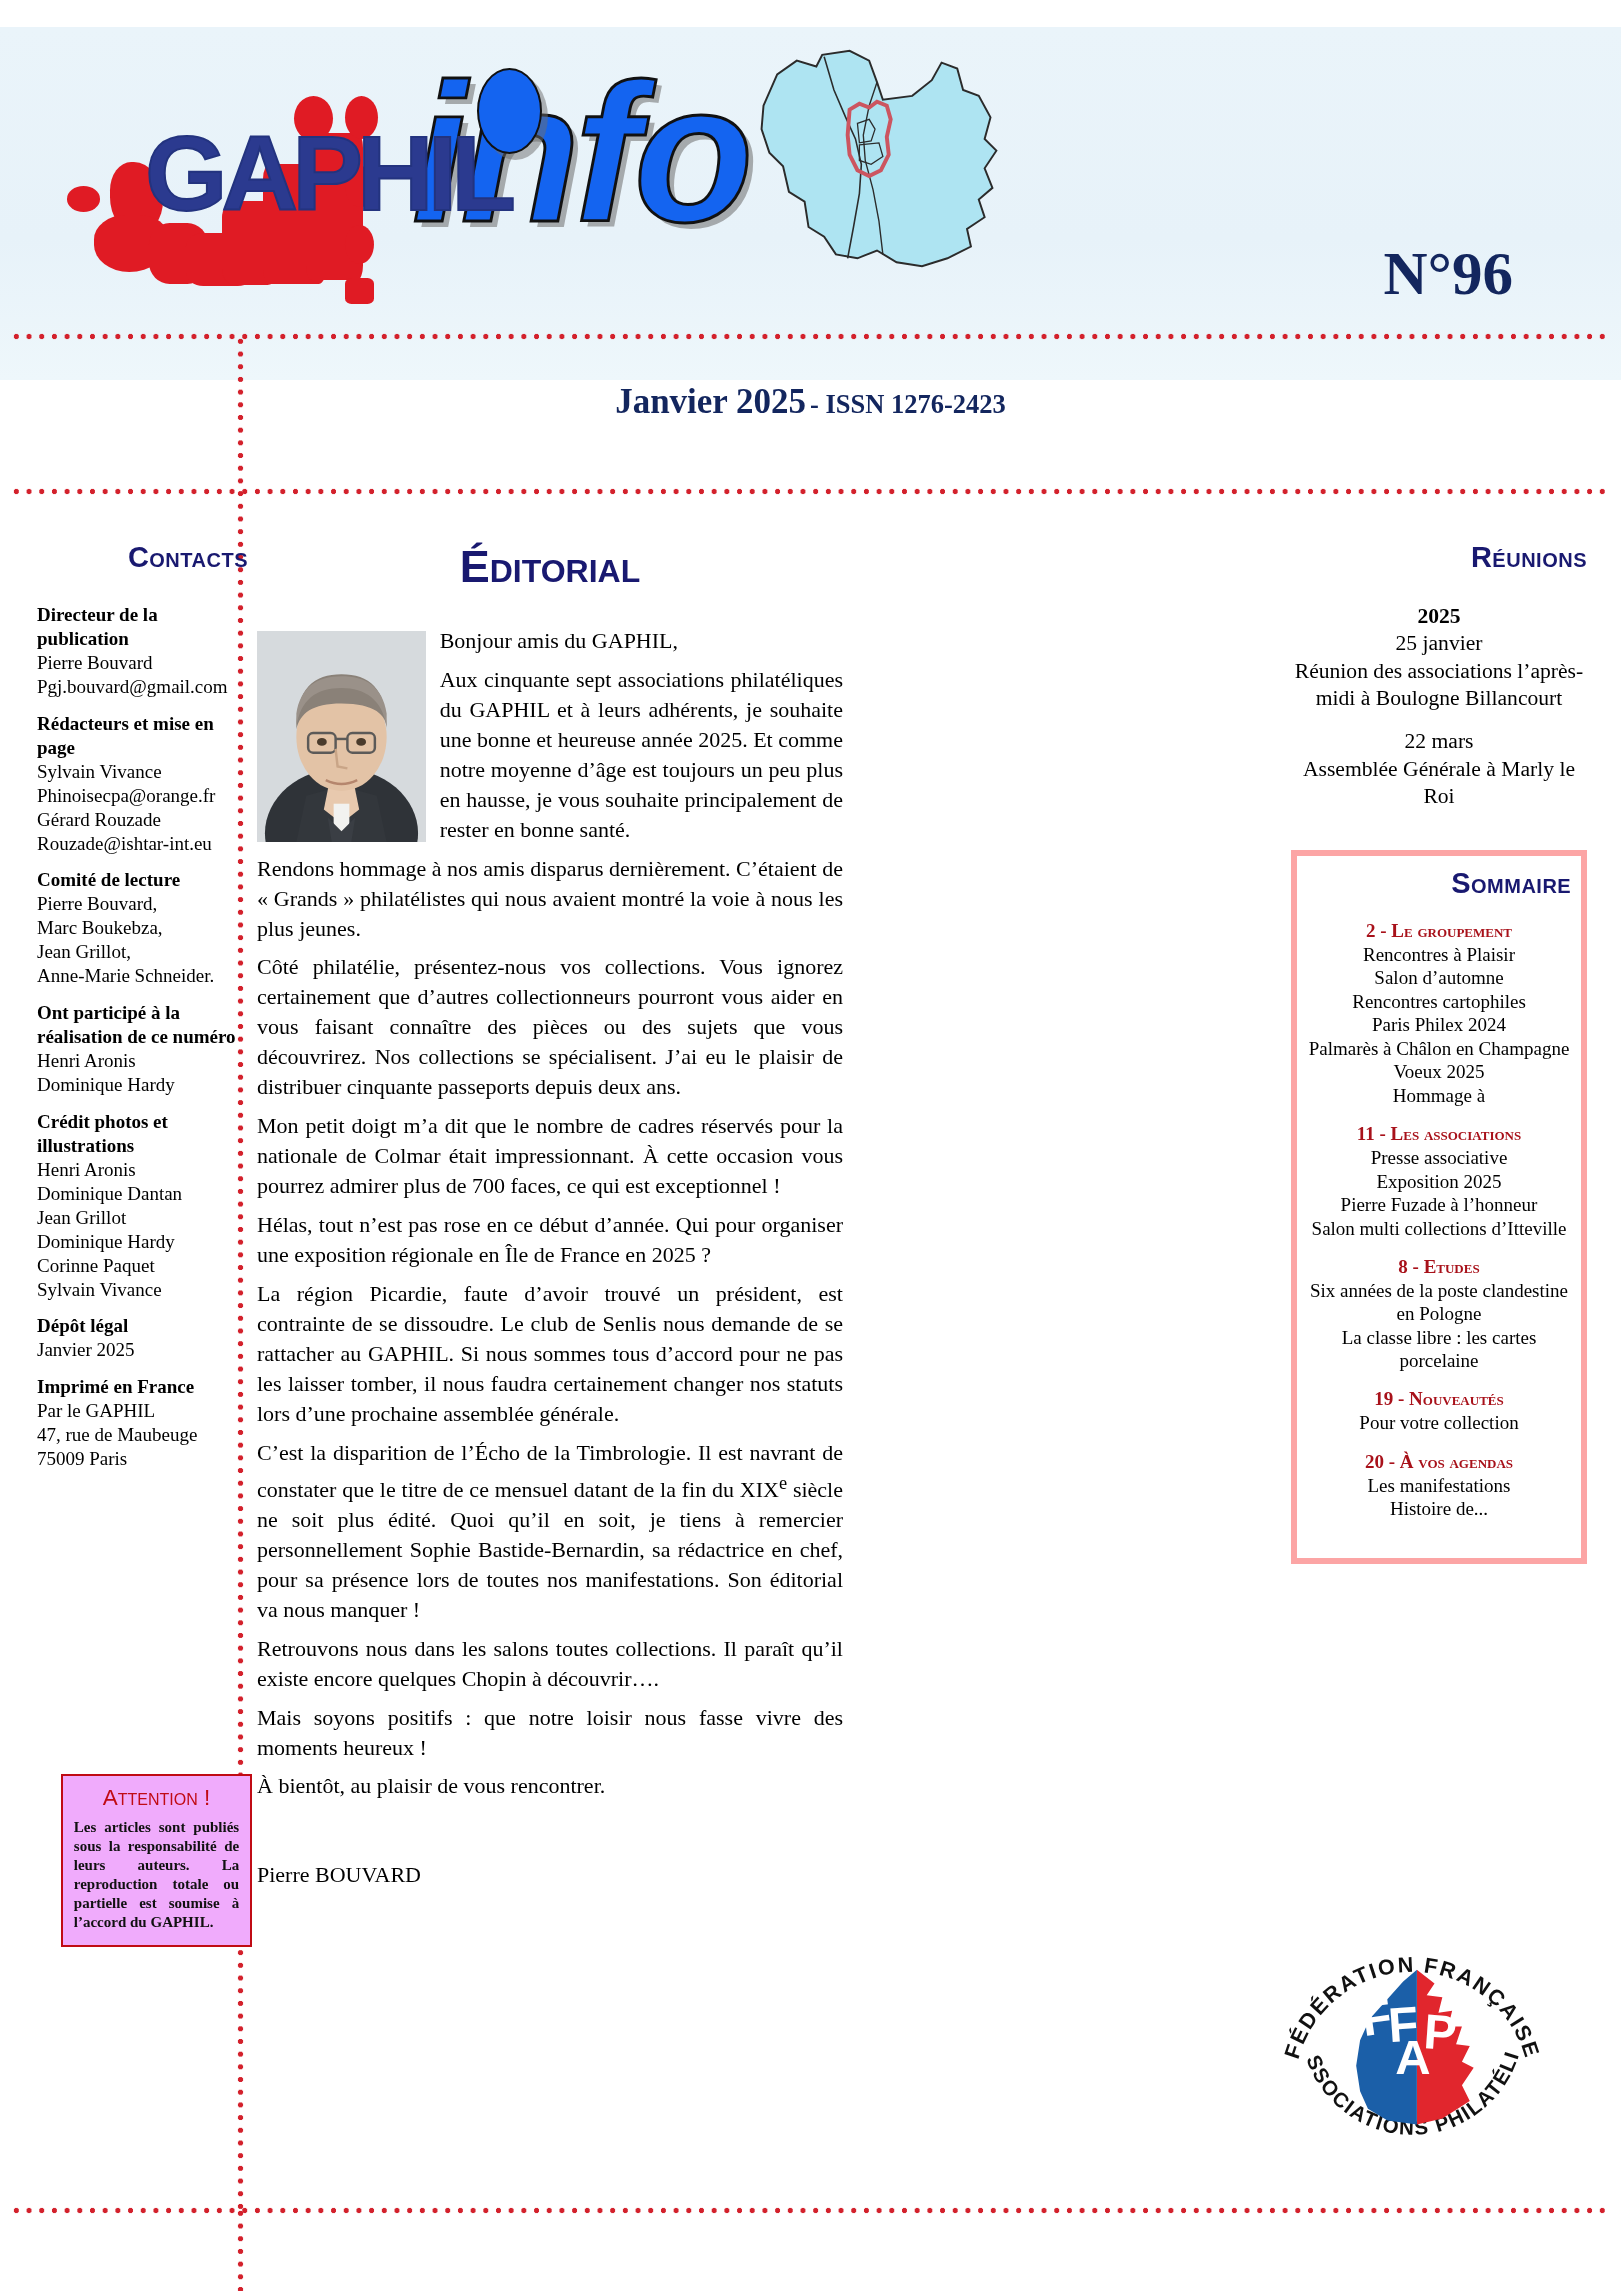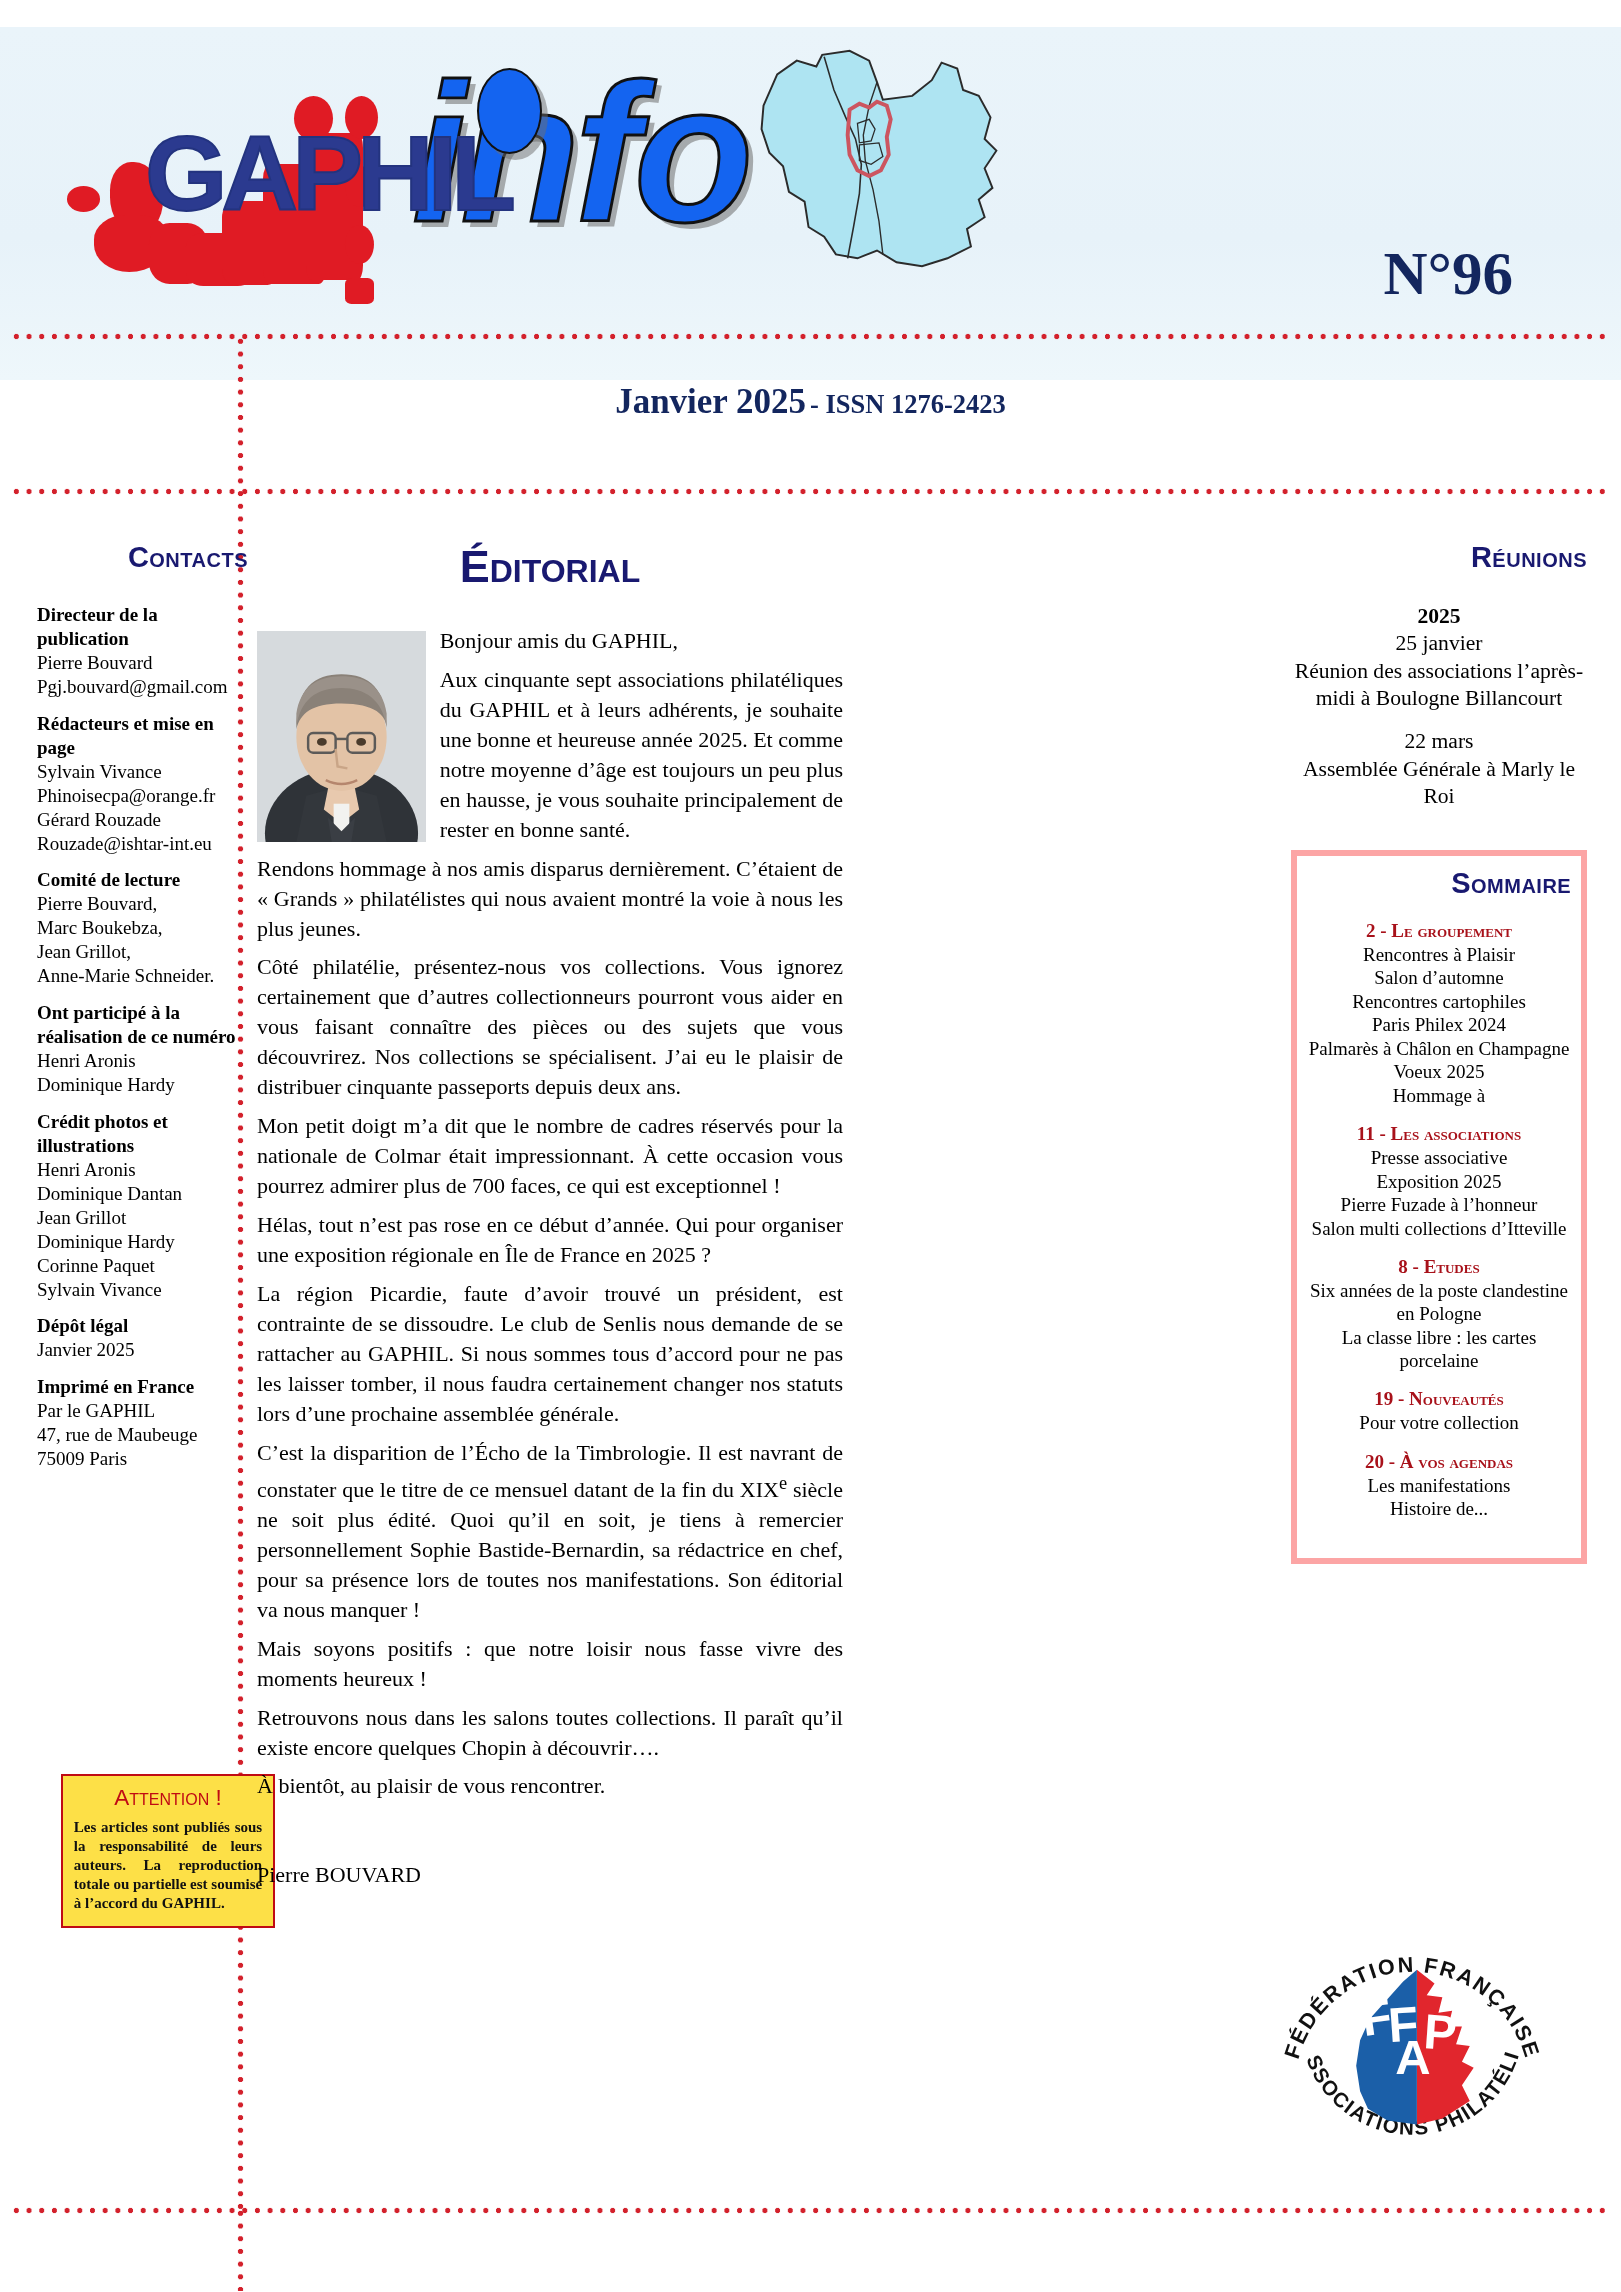--- a/index.html
+++ b/index.html
@@ -94,22 +94,22 @@
     color:#191970; font-size:29px; font-variant:small-caps;
     text-align:right; letter-spacing:0.5px; margin:0 0 29px 0;
   }
 
   .cblock { margin-bottom:12.7px; font-size:19px; line-height:24px; color:#000; }
   .cblock b { font-weight:bold; }
   .cline { display:block; white-space:nowrap; }
 
   
   .attention {
-    position:absolute; left:61px; top:1774px; width:214px;
-    background:#fde047; border:2.9px solid #c00b14;
+    position:absolute; left:61px; top:1774px; width:191px;
+    background:#f0abfc; border:2.9px solid #c00b14;
     padding:8.8px 10.8px 13.7px 10.8px;
   }
   .attention .att-title {
     font-family:"Liberation Sans", sans-serif;
     color:#c00b14; font-size:22.5px; font-variant:small-caps;
     text-align:center; margin-bottom:6.9px; font-weight:500;
   }
   .attention .att-body {
     font-size:15px; line-height:19px; font-weight:bold;
     text-align:justify; color:#111;
@@ -251,22 +251,22 @@
   </div>
   <div class="edito-body" id="edito-body">
       <p class="lead">Bonjour amis du GAPHIL,</p>
       <p>Aux cinquante sept associations philatéliques du GAPHIL et à leurs adhérents, je souhaite une bonne et heureuse année 2025. Et comme notre moyenne d’âge est toujours un peu plus en hausse, je vous souhaite principalement de rester en bonne santé.</p>
       <p>Rendons hommage à nos amis disparus dernièrement. C’étaient de « Grands » philatélistes qui nous avaient montré la voie à nous les plus jeunes.</p>
       <p>Côté philatélie, présentez-nous vos collections. Vous ignorez certainement que d’autres collectionneurs pourront vous aider en vous faisant connaître des pièces ou des sujets que vous découvrirez. Nos collections se spécialisent. J’ai eu le plaisir de distribuer cinquante passeports depuis deux ans.</p>
       <p>Mon petit doigt m’a dit que le nombre de cadres réservés pour la nationale de Colmar était impressionnant. À cette occasion vous pourrez admirer plus de 700 faces, ce qui est exceptionnel !</p>
       <p>Hélas, tout n’est pas rose en ce début d’année. Qui pour organiser une exposition régionale en Île de France en 2025 ?</p>
       <p>La région Picardie, faute d’avoir trouvé un président, est contrainte de se dissoudre. Le club de Senlis nous demande de se rattacher au GAPHIL. Si nous sommes tous d’accord pour ne pas les laisser tomber, il nous faudra certainement changer nos statuts lors d’une prochaine assemblée générale.</p>
       <p>C’est la disparition de l’Écho de la Timbrologie. Il est navrant de constater que le titre de ce mensuel datant de la fin du XIX<sup>e</sup> siècle ne soit plus édité. Quoi qu’il en soit, je tiens à remercier personnellement Sophie Bastide-Bernardin, sa rédactrice en chef, pour sa présence lors de toutes nos manifestations. Son éditorial va nous manquer !</p>
+      <p>Retrouvons nous dans les salons toutes collections. Il paraît qu’il existe encore quelques Chopin à découvrir….</p>
       <p>Mais soyons positifs : que notre loisir nous fasse vivre des moments heureux !</p>
-      <p>Retrouvons nous dans les salons toutes collections. Il paraît qu’il existe encore quelques Chopin à découvrir….</p>
       <p>À bientôt, au plaisir de vous rencontrer.</p>
     </div>
   <div class="signature">Pierre BOUVARD</div>
 </div>
 
 <div class="col-right">
   <h2 class="sec-head">Réunions</h2>
   <div class="reunions">
     <div class="y">2025</div>
     <div id="reunions-groups">

